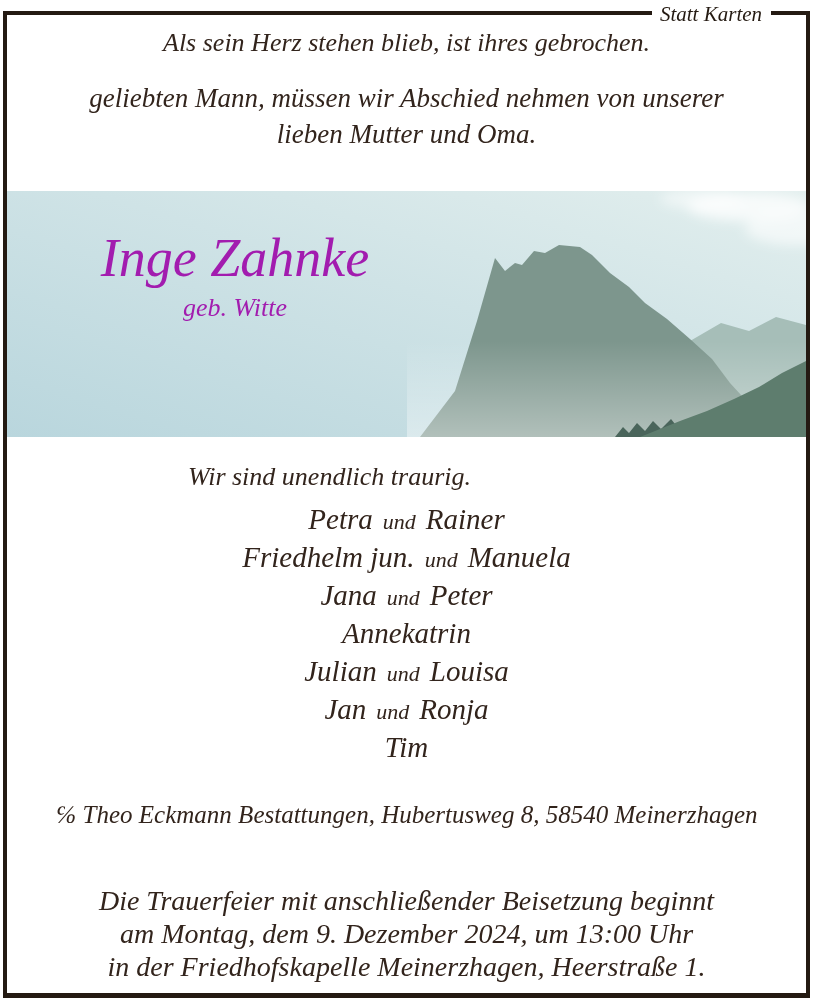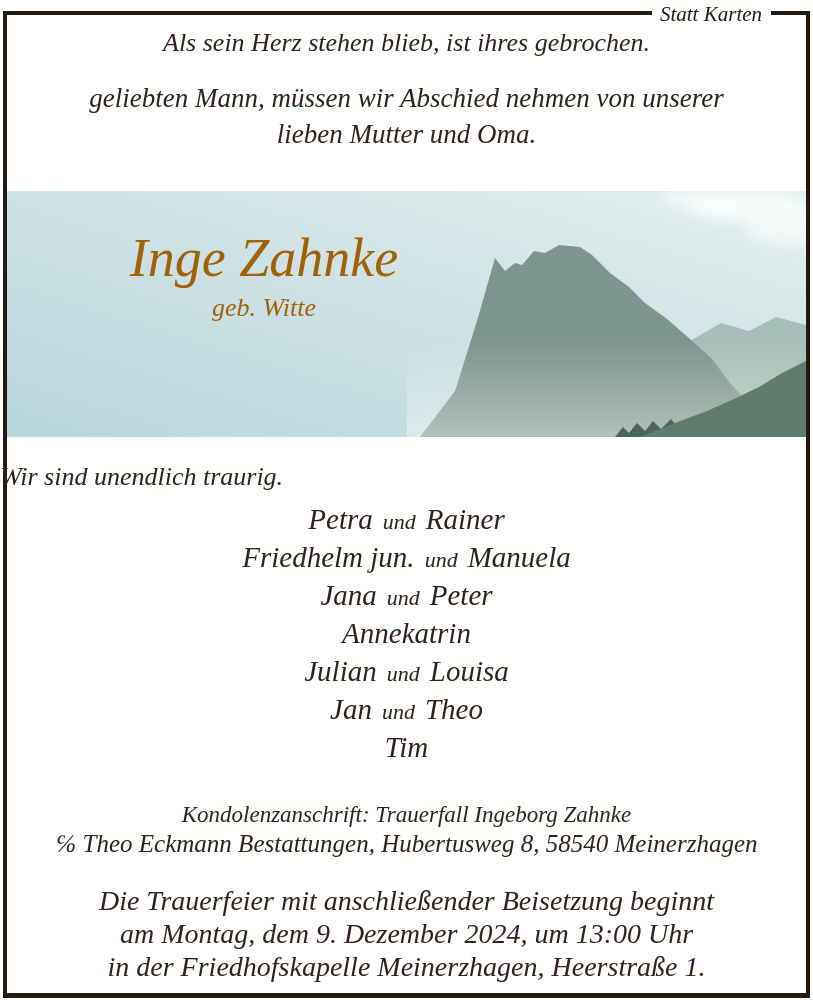--- a/index.html
+++ b/index.html
@@ -20,28 +20,27 @@
   }
   .intro{position:absolute;left:0;top:28px;width:813px;text-align:center;
     font-size:26px;white-space:nowrap;}
   .para{position:absolute;left:0;top:80px;width:813px;text-align:center;
     font-size:27px;line-height:36px;}
   .para div{white-space:nowrap;}
   .photo{position:absolute;left:7px;top:191px;width:799px;height:246px;margin:0;}
   .photo svg{position:absolute;left:0;top:0;}
   .photo-text{
     position:absolute;left:12px;top:38px;width:432px;text-align:center;
-    color:#a16207;
-    margin-left:29px;
+    color:#a21caf;
   }
   .deceased-name{font-size:54px;line-height:58px;}
   .maiden-name{font-size:26px;margin-top:6px;}
   .dates{font-size:27px;margin-top:12px;white-space:nowrap;}
   .dates .birth{margin-right:34px;}
-  .mourning{position:absolute;left:0;top:462px;width:659px;text-align:left;
+  .mourning{position:absolute;left:0;top:462px;width:659px;text-align:center;
     font-size:26px;}
   .mourners{position:absolute;left:0;top:503px;width:813px;}
   .mourner-line{
     display:flex;justify-content:center;align-items:baseline;gap:10px;
     height:38px;font-size:29px;white-space:nowrap;
   }
   .mourner-line .conj{font-size:22px;}
   .condolence{position:absolute;left:0;top:800px;width:813px;text-align:center;
     line-height:29px;}
   .condolence .c1{font-size:23px;white-space:nowrap;}
@@ -125,29 +124,28 @@
         <span class="name">Annekatrin</span>
       </div>
       <div class="mourner-line">
         <span class="name">Julian</span>
         <span class="conj">und</span>
         <span class="name">Louisa</span>
       </div>
       <div class="mourner-line">
         <span class="name">Jan</span>
         <span class="conj">und</span>
-        <span class="name">Theo</span>
+        <span class="name">Ronja</span>
       </div>
       <div class="mourner-line">
         <span class="name">Tim</span>
       </div>
     </div>
 
   <div class="condolence">
-    <div class="c1">Kondolenzanschrift: Trauerfall Ingeborg Zahnke</div>
     <div class="c2">℅ Theo Eckmann Bestattungen, Hubertusweg 8, 58540 Meinerzhagen</div>
   </div>
 
   <div class="funeral">
     <div>Die Trauerfeier mit anschließender Beisetzung beginnt</div>
     <div>am Montag, dem 9. Dezember 2024, um 13:00 Uhr</div>
     <div>in der Friedhofskapelle Meinerzhagen, Heerstraße 1.</div>
   </div>
 
 </div>

